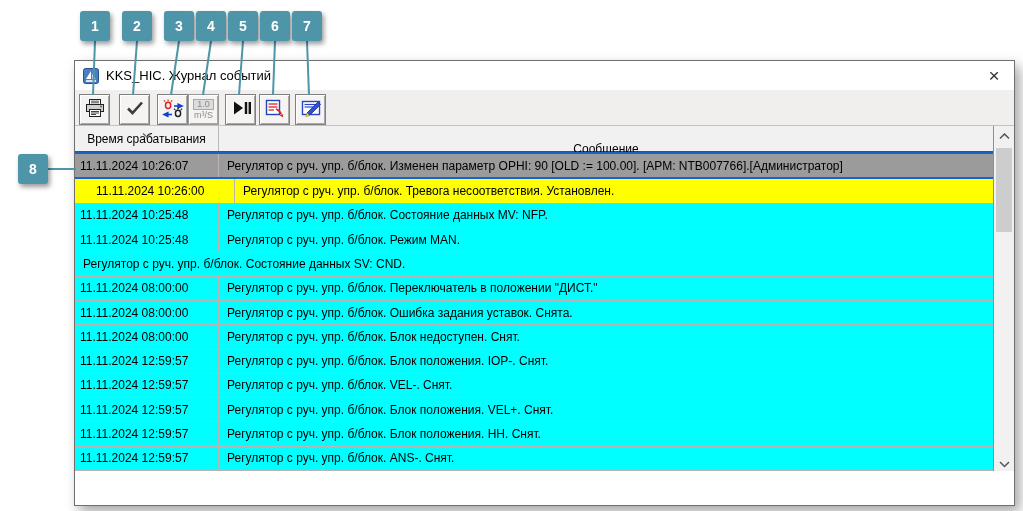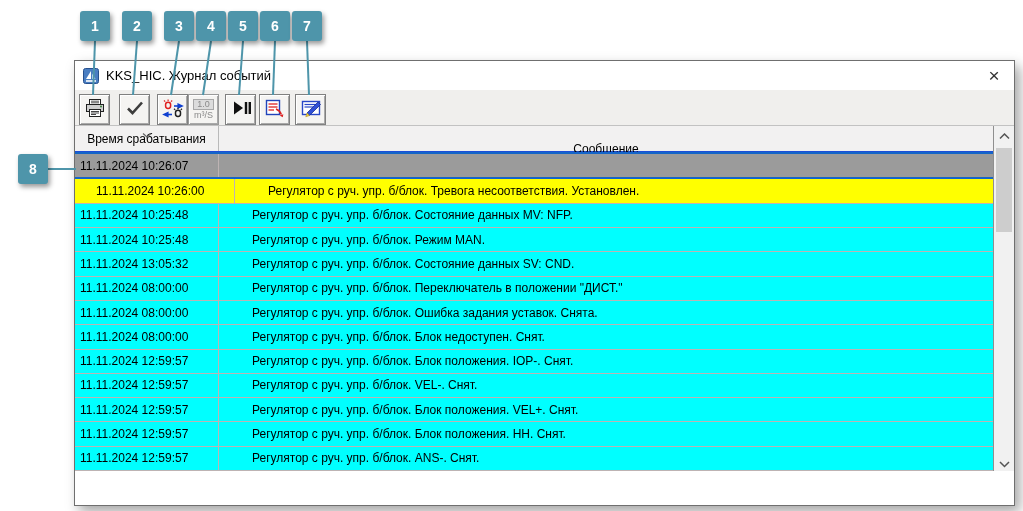--- a/index.html
+++ b/index.html
@@ -33,21 +33,21 @@
 
   
   .theader{position:absolute;left:0;top:65px;width:918px;height:26px;background:#f2f1f1;
            border-bottom:1px solid #1d4ed8;box-sizing:border-box;display:flex;font-size:12px;color:#000;}
   .hcell{position:relative;display:flex;align-items:center;justify-content:center;box-sizing:border-box;}
   .hcell.time{width:144px;border-right:1px solid #b9b9b9;}
   .hcell.msg{flex:1;margin-top:20px;}
   .sortchev{position:absolute;top:1px;left:50%;margin-left:-5px;}
 
   .tbody{position:absolute;left:0;top:91px;width:918px;height:319px;display:flex;flex-direction:column;}
-  .erow{flex:1 1 0;display:flex;box-sizing:border-box;border-bottom:1px solid #bdb3b3;font-size:12px;color:#000;gap:25px;}
+  .erow{flex:1 1 0;display:flex;box-sizing:border-box;border-bottom:1px solid #bdb3b3;font-size:12px;color:#000;}
   .erow .cell{display:flex;align-items:center;box-sizing:border-box;white-space:nowrap;overflow:hidden;}
   .erow .time{width:144px;padding-left:5px;border-right:1px solid #bdb3b3;}
   .erow .msg{flex:1;padding-left:8px;}
   .erow.cyan{background:#00FFFF;}
   .erow.yellow{background:#FFFF00;padding-left:16px;}
   .erow.selected{background:#9B9B9B;border-top:2px solid #1465C8;border-bottom:2px solid #1465C8;}
 
   
   .vscroll{position:absolute;left:918px;top:65px;width:21px;height:345px;background:#f1f1f1;
            border-left:1px solid #8f8f8f;box-sizing:border-box;}
@@ -220,35 +220,35 @@
         <span>Время срабатывания</span>
       </div>
       <div class="hcell msg">
         <span>Сообщение</span>
       </div>
     </div>
 
     <div class="tbody" id="tbody">
         <div class="erow selected">
     <div class="cell time">11.11.2024 10:26:07</div>
+    <div class="cell msg">Регулятор с руч. упр. б/блок. Изменен параметр OPHI: 90 [OLD := 100.00]. [АРМ: NTB007766].[Администратор]</div>
   </div>
         <div class="erow yellow">
     <div class="cell time">11.11.2024 10:26:00</div>
     <div class="cell msg">Регулятор с руч. упр. б/блок. Тревога несоответствия. Установлен.</div>
   </div>
         <div class="erow cyan">
     <div class="cell time">11.11.2024 10:25:48</div>
     <div class="cell msg">Регулятор с руч. упр. б/блок. Состояние данных MV: NFP.</div>
   </div>
         <div class="erow cyan">
     <div class="cell time">11.11.2024 10:25:48</div>
     <div class="cell msg">Регулятор с руч. упр. б/блок. Режим MAN.</div>
   </div>
         <div class="erow cyan">
-    <div class="cell time">11.11.2024 13:05:32</div>
     <div class="cell msg">Регулятор с руч. упр. б/блок. Состояние данных SV: CND.</div>
   </div>
         <div class="erow cyan">
     <div class="cell time">11.11.2024 08:00:00</div>
     <div class="cell msg">Регулятор с руч. упр. б/блок. Переключатель в положении "ДИСТ."</div>
   </div>
         <div class="erow cyan">
     <div class="cell time">11.11.2024 08:00:00</div>
     <div class="cell msg">Регулятор с руч. упр. б/блок. Ошибка задания уставок. Снята.</div>
   </div>

